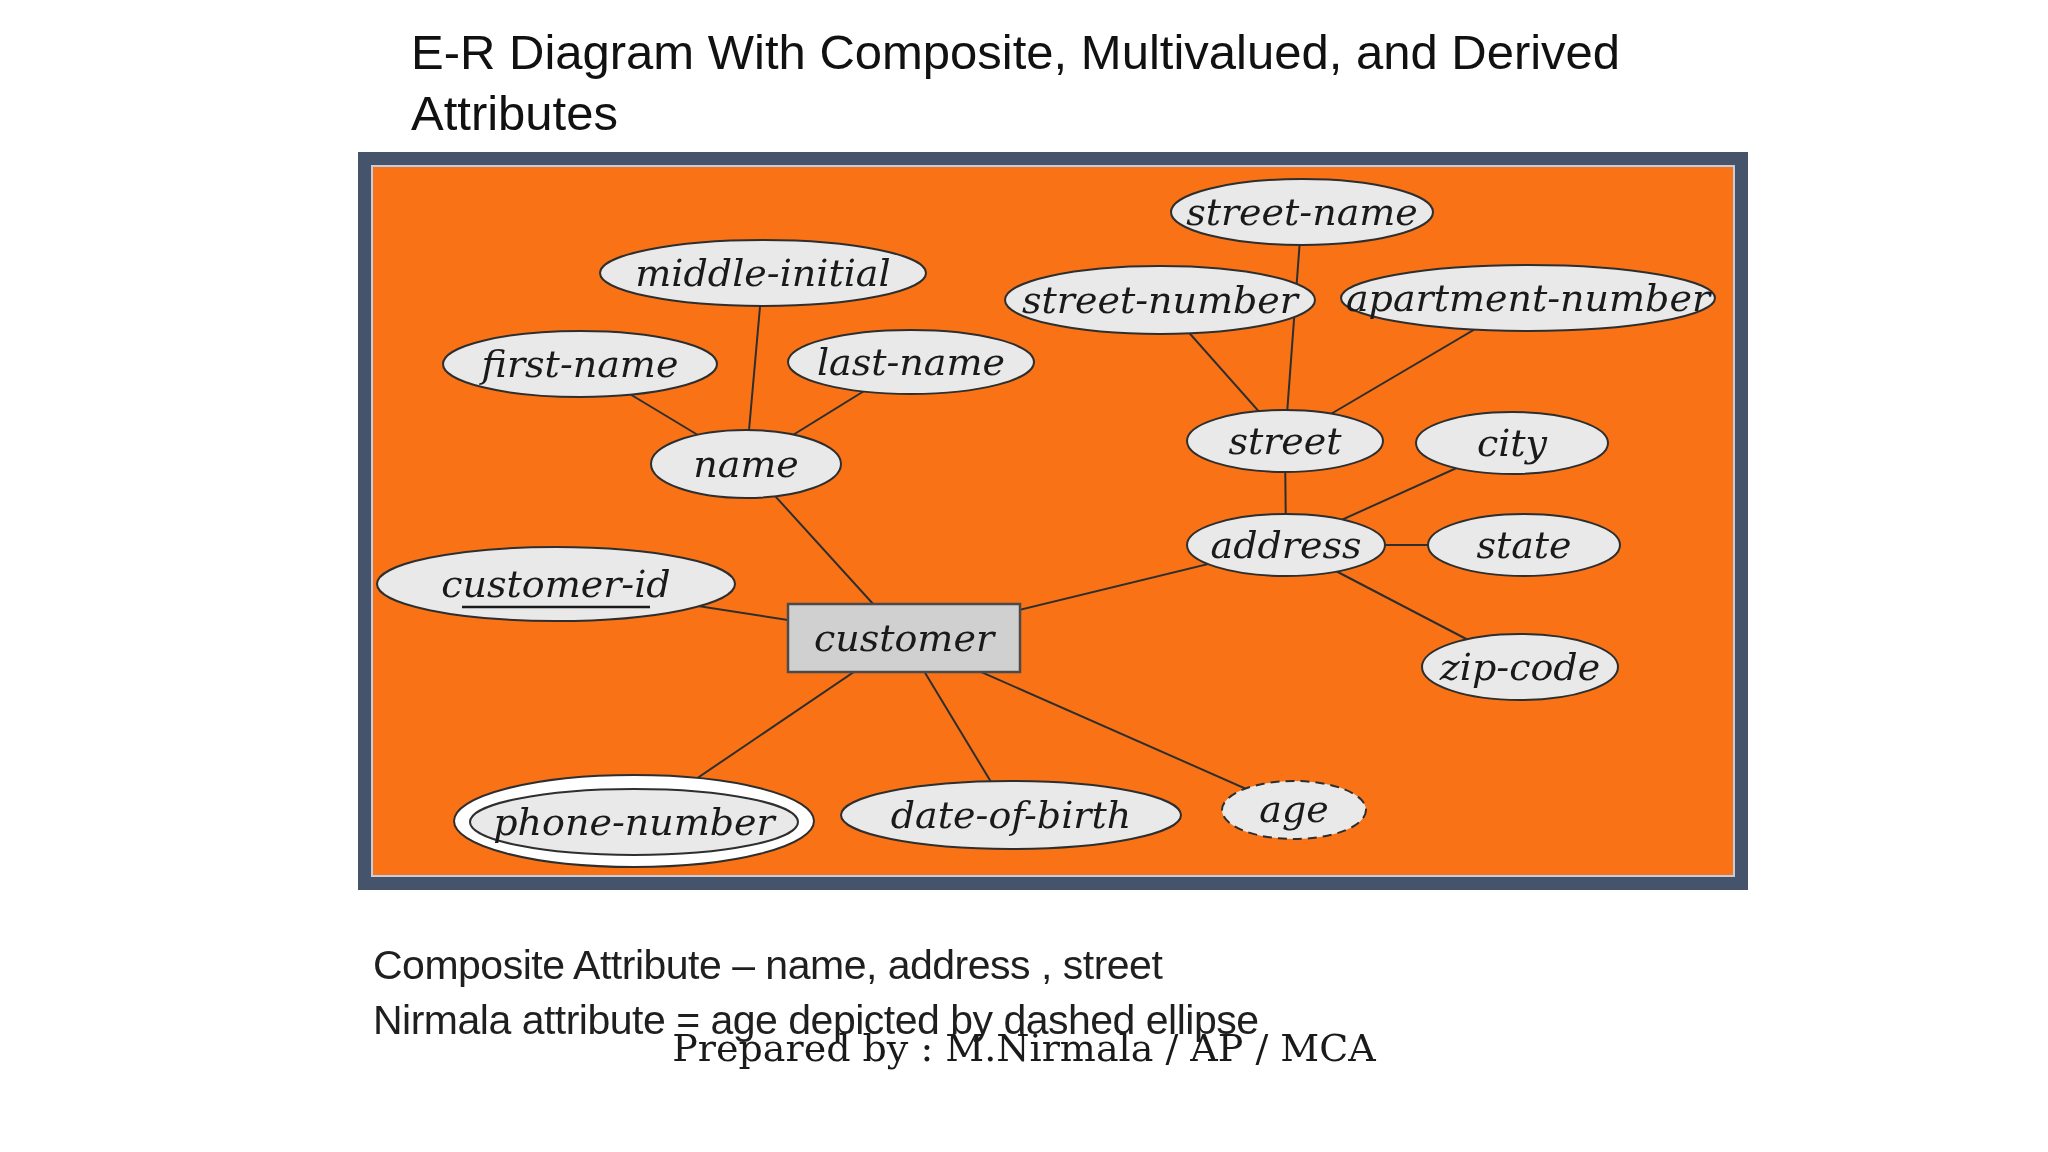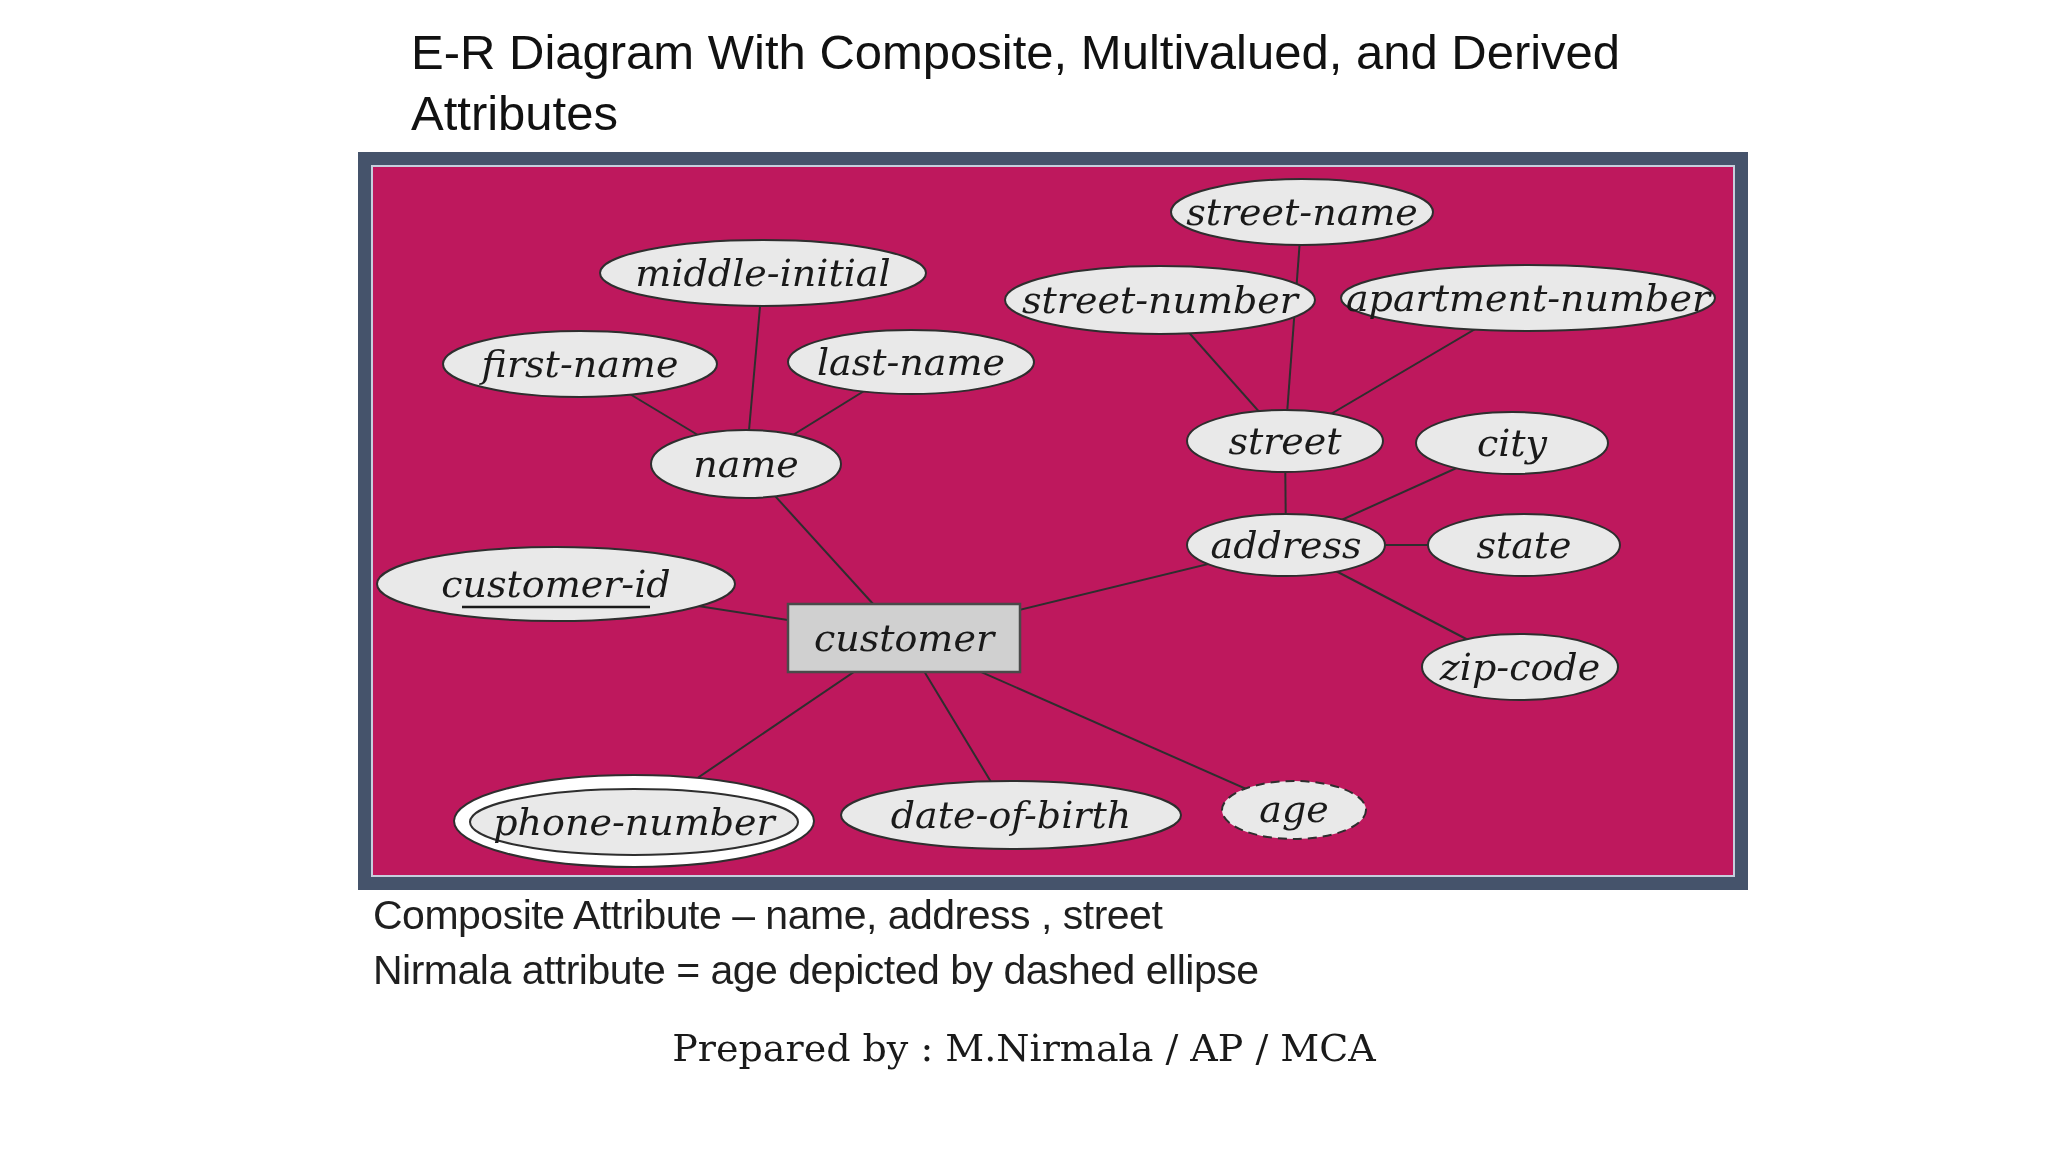--- a/index.html
+++ b/index.html
@@ -7,36 +7,36 @@
     position:relative;width:2048px;height:1152px;background:#ffffff;
     overflow:hidden;font-family:"Liberation Sans",sans-serif;
   }
   .title{
     position:absolute;left:411px;top:22px;width:1345px;margin:0;
     font-size:49px;line-height:1.24;font-weight:400;color:#111111;
     font-family:"Liberation Sans",sans-serif;letter-spacing:0;
   }
   .diagram-frame{
     position:absolute;left:358px;top:152px;width:1390px;height:738px;
-    box-sizing:border-box;border:13px solid #45536b;background:#be185d;
+    box-sizing:border-box;border:13px solid #45536b;background:#f97316;
     box-shadow:inset 0 0 0 2px #c6cedd;
   }
   .diagram-frame svg{position:absolute;left:0;top:0;display:block;}
   .edge{stroke:#2e2e2e;stroke-width:2;}
   .node-ellipse{fill:#e9e9e9;stroke:#2e2e2e;stroke-width:2;}
   .node-ellipse.outer-ring{fill:#ffffff;}
   .node-ellipse.dashed{stroke-dasharray:9 6;}
   .entity-rect{fill:#d0d0d0;stroke:#4a4a4a;stroke-width:2.5;}
   .node-label{
     font-family:"DejaVu Serif",serif;font-style:italic;font-size:38px;
     fill:#1a1a1a;text-anchor:middle;
   }
   .key-underline{stroke:#1a1a1a;stroke-width:2.5;}
   .notes{
-    position:absolute;left:373px;top:888px;width:1500px;
+    position:absolute;left:373px;top:938px;width:1500px;
     font-size:41px;line-height:55px;color:#1f1f1f;letter-spacing:-0.5px;
   }
   .footer{
     position:absolute;left:0;top:1026px;width:2048px;text-align:center;
     font-family:"DejaVu Serif",serif;font-size:38px;color:#1a1a1a;
   }
 </style>
 </head>
 <body>
 

